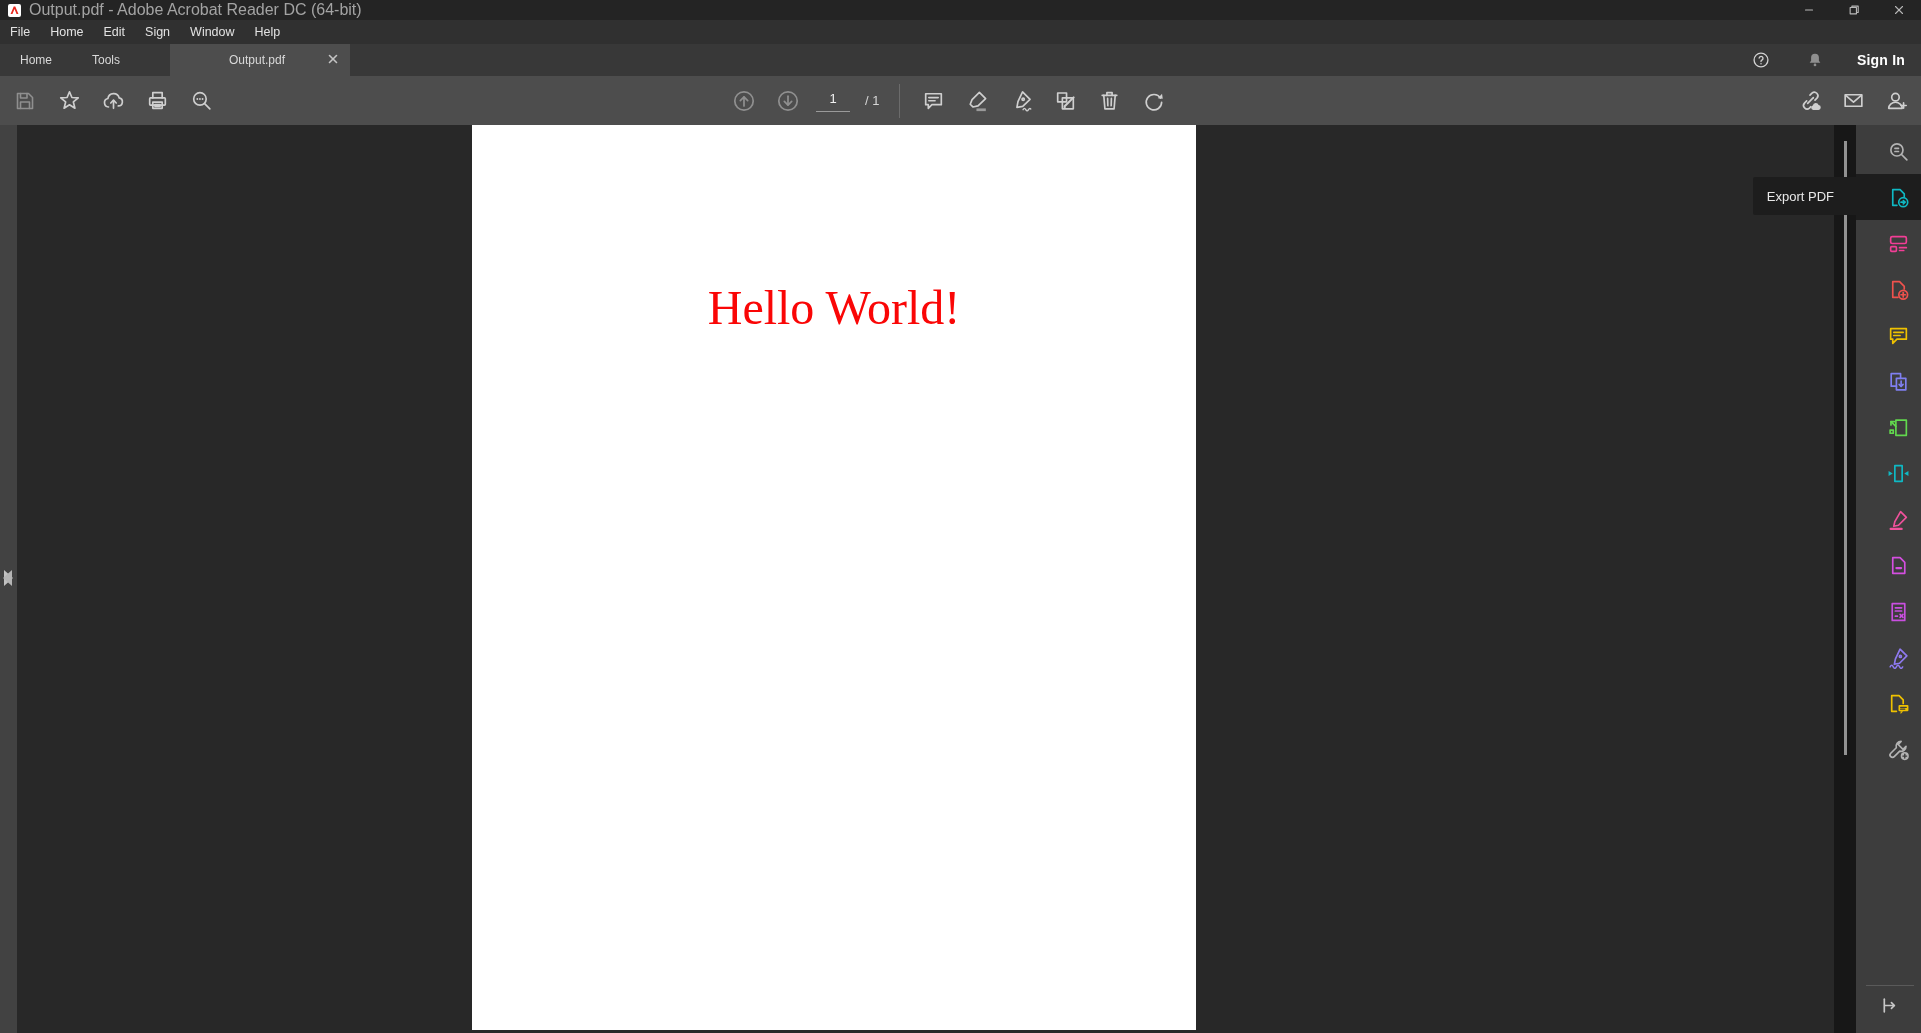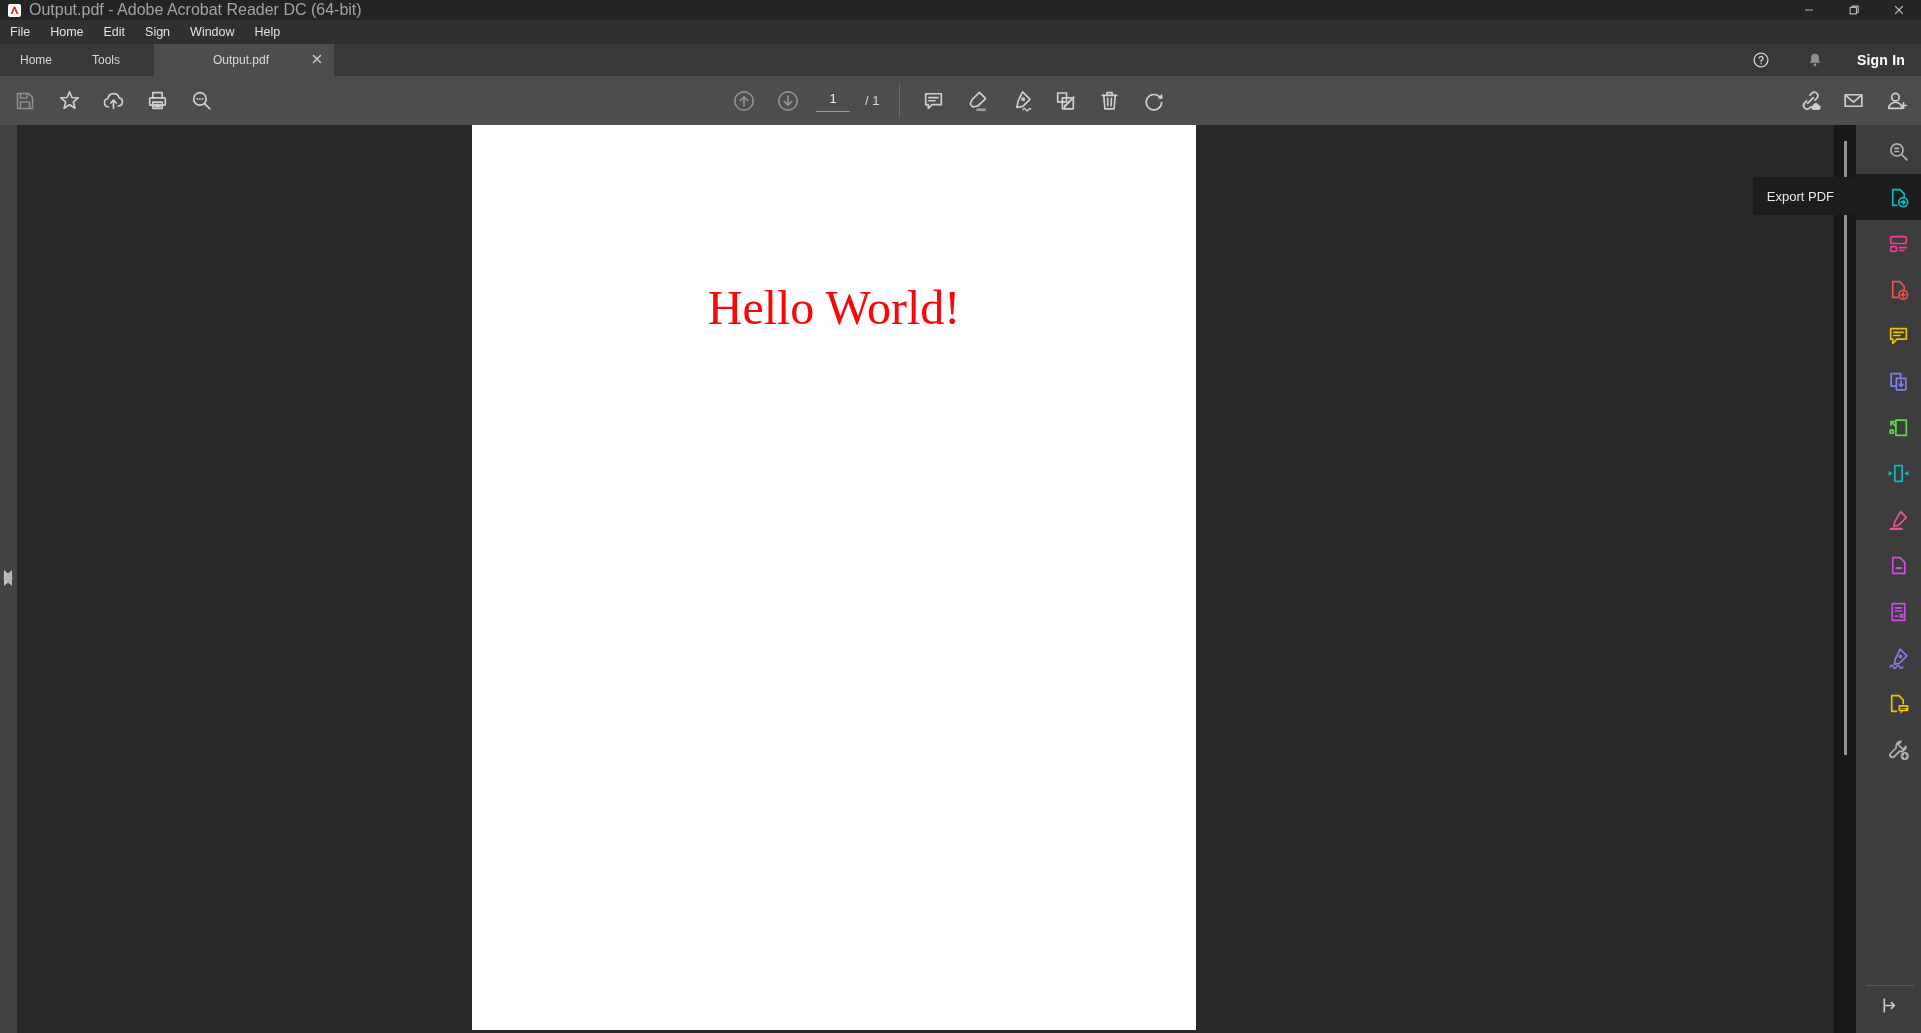--- a/index.html
+++ b/index.html
@@ -14,21 +14,21 @@
   .win-controls { position:absolute; right:0; top:0; height:20px; display:flex; }
   .win-btn { width:45px; height:20px; display:flex; align-items:center; justify-content:center; color:#b8b8b8; }
 
   
   .menubar { position:absolute; left:0; top:20px; width:100%; height:24px; background:#303030; display:flex; align-items:center; }
   .menu-item { color:#e2e2e2; font-size:12.5px; padding:0 10px; height:100%; display:flex; align-items:center; cursor:default;text-align:right; }
 
   
   .tabbar { position:absolute; left:0; top:44px; width:100%; height:32px; background:#383838; display:flex; align-items:stretch; }
   .tab { color:#d9d9d9; font-size:12px; padding:0 20px; display:flex; align-items:center; }
-  .tab.doc { background:#4d4d4d; margin-left:14px; width:180px; position:relative; justify-content:center;padding-left:14px; }
+  .tab.doc { background:#4d4d4d; margin-left:30px; width:180px; position:relative; justify-content:center;padding-left:14px; }
   .tab-close { position:absolute; right:12px; top:10px; color:#c4c4c4; }
   .tabbar-right { position:absolute; right:0; top:0; height:32px; display:flex; align-items:center; gap:33px; padding-right:16px; }
   .signin { color:#ffffff; font-size:14px; font-weight:700; letter-spacing:.2px; }
 
   
   .toolbar { position:absolute; left:0; top:76px; width:100%; height:49px; background:#4d4d4d; }
   .tb-group { position:absolute; top:0; height:49px; display:flex; align-items:center; gap:10px; }
   .tb-left { left:8px; }
   .tb-center { left:727px; gap:10px; }
   .tb-right { right:8px; gap:9px; }

